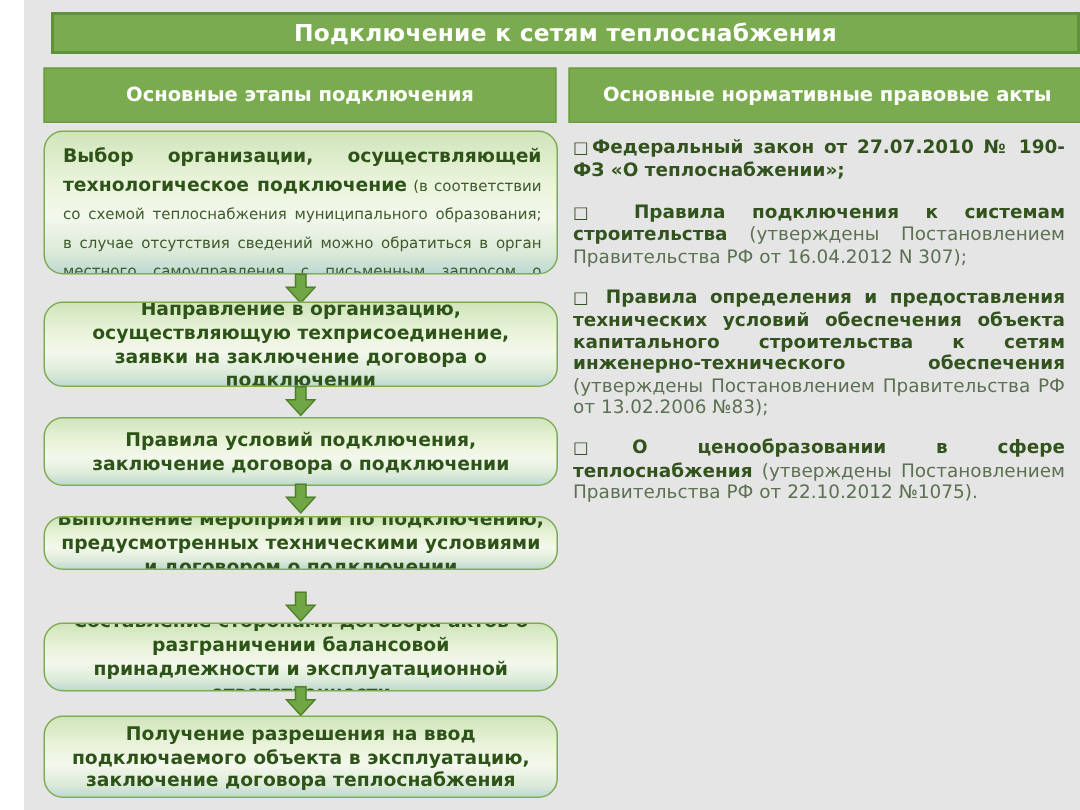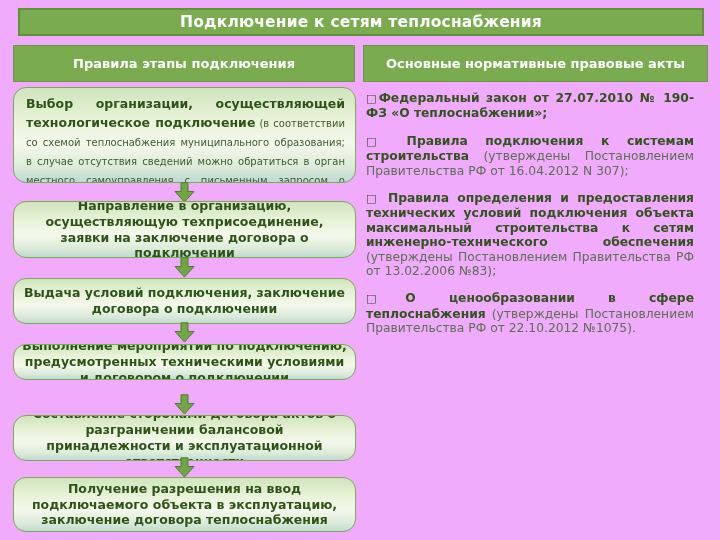--- a/index.html
+++ b/index.html
@@ -1,21 +1,21 @@
 <!DOCTYPE html>
 <html><head>
 <meta charset="utf-8">
 <style>
   html,body{margin:0;padding:0;}
   body{
     width:720px;height:540px;background:#ffffff;
     font-family:"DejaVu Sans","Liberation Sans",sans-serif;
     position:relative;overflow:hidden;
   }
-  .slide{position:absolute;inset:0;background:#f0abfc;}
+  .slide{position:absolute;inset:0;background:#e5e5e5;margin-left:16px;}
 
   
   .title-bar{
     position:absolute;left:18px;top:8px;width:686px;height:28px;
     background:#7aab4e;border:2px solid #60923b;box-sizing:border-box;
     display:flex;align-items:center;justify-content:center;
     color:#ffffff;font-weight:bold;font-size:15.5px;letter-spacing:.2px;
   }
   .col-header{
     position:absolute;top:45px;height:37px;
@@ -63,21 +63,21 @@
 </head>
 <body>
 
 <div class="slide">
 
   <div class="title-bar">
     <span>Подключение к сетям теплоснабжения</span>
   </div>
 
   <div class="col-header left">
-    <span>Правила этапы подключения</span>
+    <span>Основные этапы подключения</span>
   </div>
 
   <div class="col-header right">
     <span>Основные нормативные правовые акты</span>
   </div>
 
   <div class="step-box box1">
     <span class="step-bold">Выбор организации, осуществляющей технологическое подключение</span><span class="step-note"> (в соответствии со схемой теплоснабжения муниципального образования; в случае отсутствия сведений можно обратиться в орган местного самоуправления с письменным запросом о представлении сведений о такой организации с указанием местонахождения подключаемого объекта, максимальный срок ответа 2 рабочих дня)</span>
   </div>
 
@@ -87,21 +87,21 @@
 
   <div class="step-box center box2">
     <span>Направление в организацию, осуществляющую техприсоединение, заявки на заключение договора о подключении</span>
   </div>
 
   <svg class="arrow a2" viewBox="0 0 21 21">
     <path d="M7 0.8 H14 V9.5 H20 L10.5 20 L1 9.5 H7 Z" fill="#71a646" stroke="#4d7f28" stroke-width="1"></path>
   </svg>
 
   <div class="step-box center box3">
-    <span>Выдача условий подключения, заключение договора о подключении</span>
+    <span>Правила условий подключения, заключение договора о подключении</span>
   </div>
 
   <svg class="arrow a3" viewBox="0 0 21 21">
     <path d="M7 0.8 H14 V9.5 H20 L10.5 20 L1 9.5 H7 Z" fill="#71a646" stroke="#4d7f28" stroke-width="1"></path>
   </svg>
 
   <div class="step-box center box4">
     <span>Выполнение мероприятий по подключению, предусмотренных техническими условиями и договором о подключении</span>
   </div>
 
@@ -122,20 +122,20 @@
   </div>
 
   <div class="acts">
     <p class="act">
       <span class="bullet">□</span><span class="act-bold">Федеральный закон от 27.07.2010 № 190-ФЗ «О теплоснабжении»;</span><span class="act-note"></span>
     </p>
     <p class="act">
       <span class="bullet">□ </span><span class="act-bold">Правила подключения к системам строительства</span><span class="act-note"> (утверждены Постановлением Правительства РФ от 16.04.2012 N 307);</span>
     </p>
     <p class="act">
-      <span class="bullet">□ </span><span class="act-bold">Правила определения и предоставления технических условий подключения объекта максимальный строительства к сетям инженерно-технического обеспечения</span><span class="act-note"> (утверждены Постановлением Правительства РФ от 13.02.2006 №83);</span>
+      <span class="bullet">□ </span><span class="act-bold">Правила определения и предоставления технических условий обеспечения объекта капитального строительства к сетям инженерно-технического обеспечения</span><span class="act-note"> (утверждены Постановлением Правительства РФ от 13.02.2006 №83);</span>
     </p>
     <p class="act">
       <span class="bullet">□</span><span class="act-bold">О ценообразовании в сфере теплоснабжения</span><span class="act-note"> (утверждены Постановлением Правительства РФ от 22.10.2012 №1075).</span>
     </p>
   </div>
 
 </div>
 
 </body></html>

